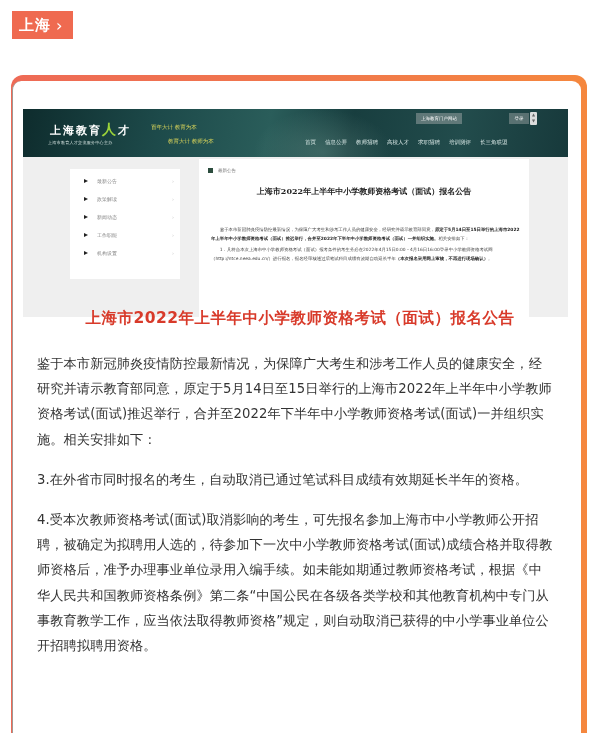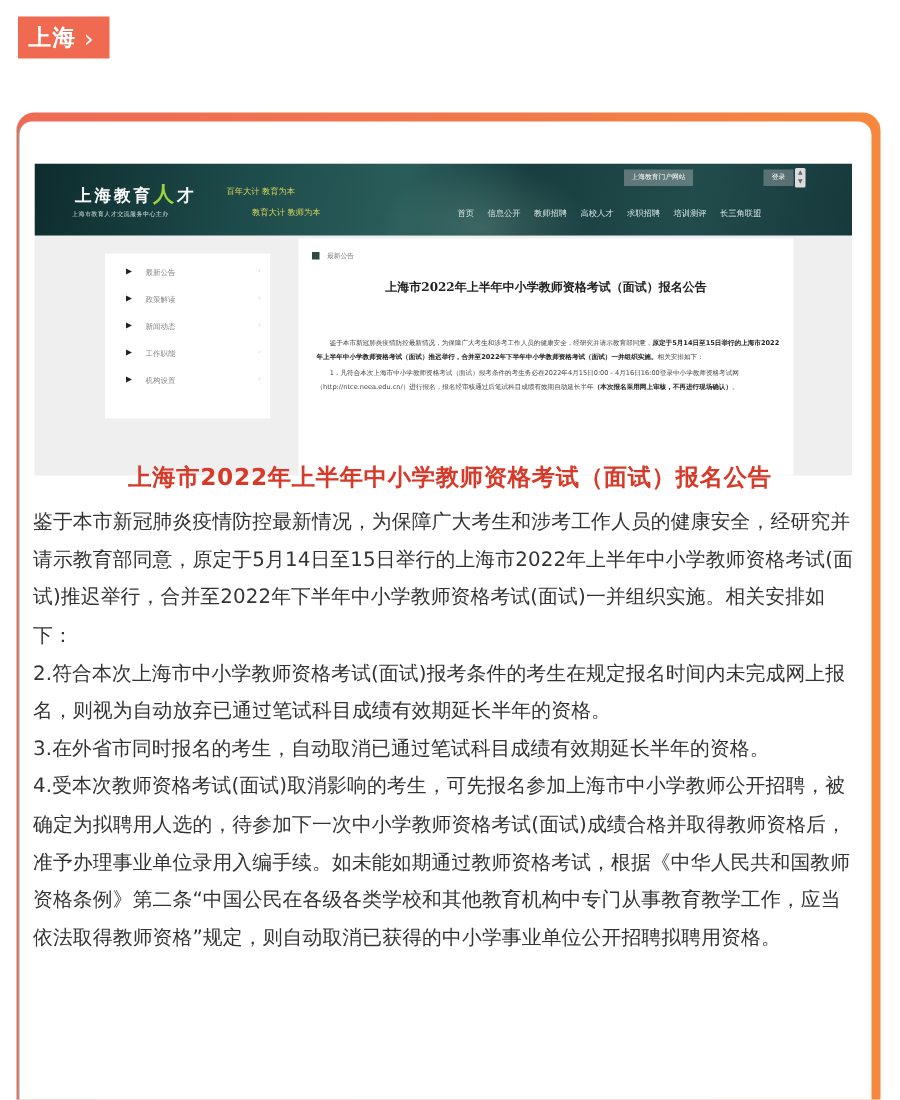--- a/index.html
+++ b/index.html
@@ -80,21 +80,21 @@
 
   
   .headline {
     position: absolute; left: 0; top: 308px; width: 600px; text-align: center;
     color: #d83a2a; font-size: 15.5px; font-weight: bold; letter-spacing: 0.5px;
   }
   .content {
     position: absolute; left: 22px; top: 336px; width: 548px;
     color: #333; font-size: 13.2px; line-height: 25.2px; letter-spacing: 0.1px;
   }
-  .content p { margin: 0; }
+  .content p { margin: 15px; }
 </style>
 </head>
 <body>
 
 <div class="region-tag">
   <span>上海</span>
   <span class="chev">›</span>
 </div>
 
 <div class="card-outer"></div>
@@ -160,16 +160,15 @@
       <p>  <span>鉴于本市新冠肺炎疫情防控最新情况，为保障广大考生和涉考工作人员的健康安全，经研究并请示教育部同意，</span><b>原定于5月14日至15日举行的上海市2022年上半年中小学教师资格考试（面试）推迟举行，合并至2022年下半年中小学教师资格考试（面试）一并组织实施。</b><span>相关安排如下：</span></p>
       <p>  <span>1．凡符合本次上海市中小学教师资格考试（面试）报考条件的考生务必在2022年4月15日0:00－4月16日16:00登录中小学教师资格考试网（http://ntce.neea.edu.cn/）进行报名，报名经审核通过后笔试科目成绩有效期自动延长半年</span><b>（本次报名采用网上审核，不再进行现场确认）</b><span>。</span></p>
     </div>
   </div>
 </div>
 
 <div class="headline">上海市2022年上半年中小学教师资格考试（面试）报名公告</div>
 
 <div class="content">
   <p>鉴于本市新冠肺炎疫情防控最新情况，为保障广大考生和涉考工作人员的健康安全，经研究并请示教育部同意，原定于5月14日至15日举行的上海市2022年上半年中小学教师资格考试(面试)推迟举行，合并至2022年下半年中小学教师资格考试(面试)一并组织实施。相关安排如下：</p>
-  <p>2.符合本次上海市中小学教师资格考试(面试)报考条件的考生在规定报名时间内未完成网上报名，则视为自动放弃已通过笔试科目成绩有效期延长半年的资格。</p>
   <p>3.在外省市同时报名的考生，自动取消已通过笔试科目成绩有效期延长半年的资格。</p>
   <p>4.受本次教师资格考试(面试)取消影响的考生，可先报名参加上海市中小学教师公开招聘，被确定为拟聘用人选的，待参加下一次中小学教师资格考试(面试)成绩合格并取得教师资格后，准予办理事业单位录用入编手续。如未能如期通过教师资格考试，根据《中华人民共和国教师资格条例》第二条“中国公民在各级各类学校和其他教育机构中专门从事教育教学工作，应当依法取得教师资格”规定，则自动取消已获得的中小学事业单位公开招聘拟聘用资格。</p>
 </div>
 
 </body></html>

